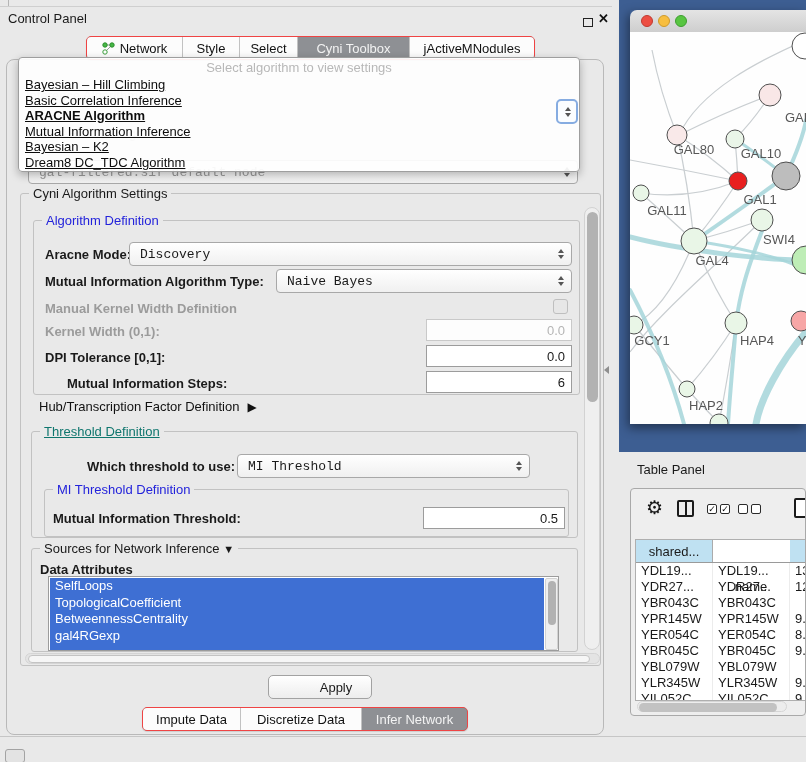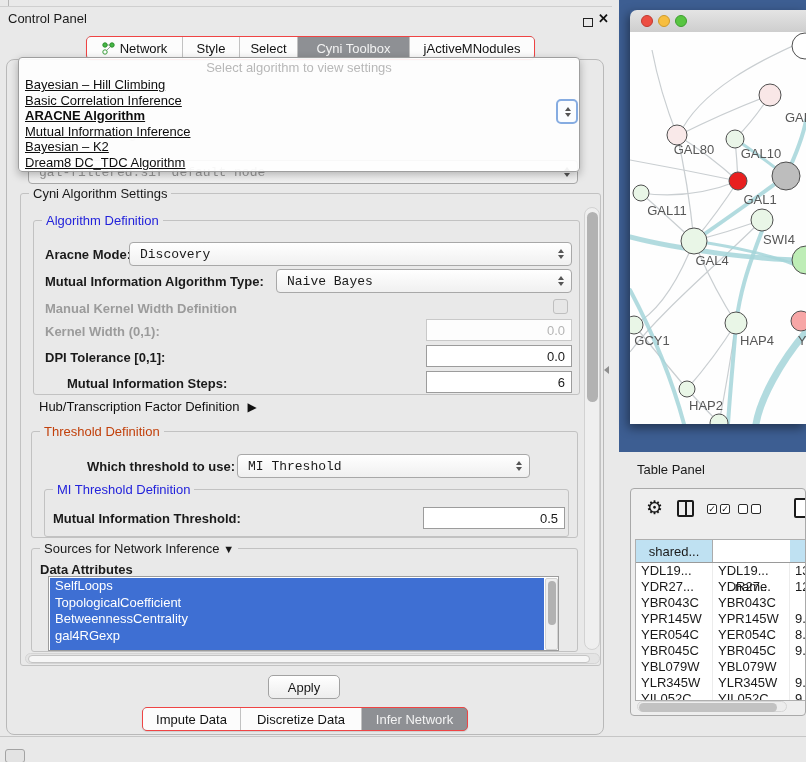--- a/index.html
+++ b/index.html
@@ -22,21 +22,21 @@
       box-shadow:0 3px 8px rgba(0,0,0,0.28);}
   .popup-prompt{position:absolute;left:0;top:2px;width:100%;text-align:center;color:#B8B8B8;}
   #popup-items{position:absolute;left:4px;top:19px;right:4px;}
   .popup-item{height:15.6px;line-height:15.6px;padding-left:2px;color:#0d0d0d;text-decoration:underline;}
   .popup-item.b{font-weight:bold;}
   .ghost{position:absolute;color:rgba(130,130,130,0.55);z-index:5;}
   
   .groupbox{position:absolute;border:1px solid #C2C2C2;border-radius:3px;box-sizing:border-box;}
   .legend{position:absolute;top:-8px;left:8px;background:#E9E9E9;padding:0 4px;font-size:13px;white-space:nowrap;}
   .legend.blue{color:#2323DB;}
-  .legend.green{color:#c2410c;}
+  .legend.green{color:#0f766e;text-decoration:underline;}
   
   .combo{position:absolute;height:24px;background:linear-gradient(#FFFFFF,#F0F0F0);
      border:1px solid #A8A8A8;border-radius:4px;box-sizing:border-box;display:flex;align-items:center;
      padding:0 22px 0 10px;font-size:13px;font-family:Liberation Mono, monospace;}
   .arrows{position:absolute;right:7px;top:50%;transform:translateY(-50%);display:flex;flex-direction:column;gap:2px;}
   .tri-up{width:0;height:0;border-left:3.5px solid transparent;border-right:3.5px solid transparent;border-bottom:4.5px solid #555;}
   .tri-dn{width:0;height:0;border-left:3.5px solid transparent;border-right:3.5px solid transparent;border-top:4.5px solid #555;}
   
   .field{position:absolute;height:22px;background:#fff;border:1px solid #9C9C9C;box-sizing:border-box;
      display:flex;align-items:center;justify-content:flex-end;padding-right:6px;font-size:13px;}
@@ -47,21 +47,21 @@
   .sb-thumb{position:absolute;background:#B2B2B2;border-radius:6px;}
   .sb-track-h{position:absolute;background:#E4E4E4;border:1px solid #D5D5D5;border-radius:6px;box-sizing:border-box;}
   .sb-thumb-h{position:absolute;background:#F6F6F6;border:1px solid #C4C4C4;border-radius:5px;box-sizing:border-box;}
   
   #attr-box{position:absolute;background:#fff;border:1px solid #9C9C9C;box-sizing:border-box;overflow:hidden;}
   #attr-list{position:absolute;left:1px;top:1px;width:494px;height:73px;background:#3E6FD3;}
   .attr-item{height:16.5px;line-height:16.5px;color:#fff;padding-left:5px;font-size:13px;}
   
   #apply-btn{position:absolute;left:268px;top:675px;width:70px;height:22px;
      background:linear-gradient(#FFFFFF,#EDEDED);border:1px solid #A2A2A2;border-radius:5px;
-     display:flex;align-items:center;justify-content:center;font-size:13px;}
+     display:flex;align-items:center;justify-content:center;font-size:13px;padding-left:32px;}
   
   #desktop{position:absolute;left:619px;top:0;width:187px;height:452px;background:#3D5E92;}
   #net-window{position:absolute;left:630px;top:10px;width:176px;height:414px;
      box-shadow:-2px 4px 10px rgba(0,0,0,0.45);}
   #net-titlebar{position:absolute;left:0;top:0;width:176px;height:22px;
      background:linear-gradient(#E4E4E4,#CECECE);border-bottom:1px solid #A5A5A5;border-radius:7px 0 0 0;}
   .light{position:absolute;top:5px;width:12px;height:12px;border-radius:50%;box-sizing:border-box;}
   #net-canvas{position:absolute;left:0;top:22px;width:176px;height:392px;background:#FEFEFE;overflow:hidden;}
   
   #tp-container{position:absolute;left:630px;top:488px;width:176px;height:228px;background:#EEEEEE;

